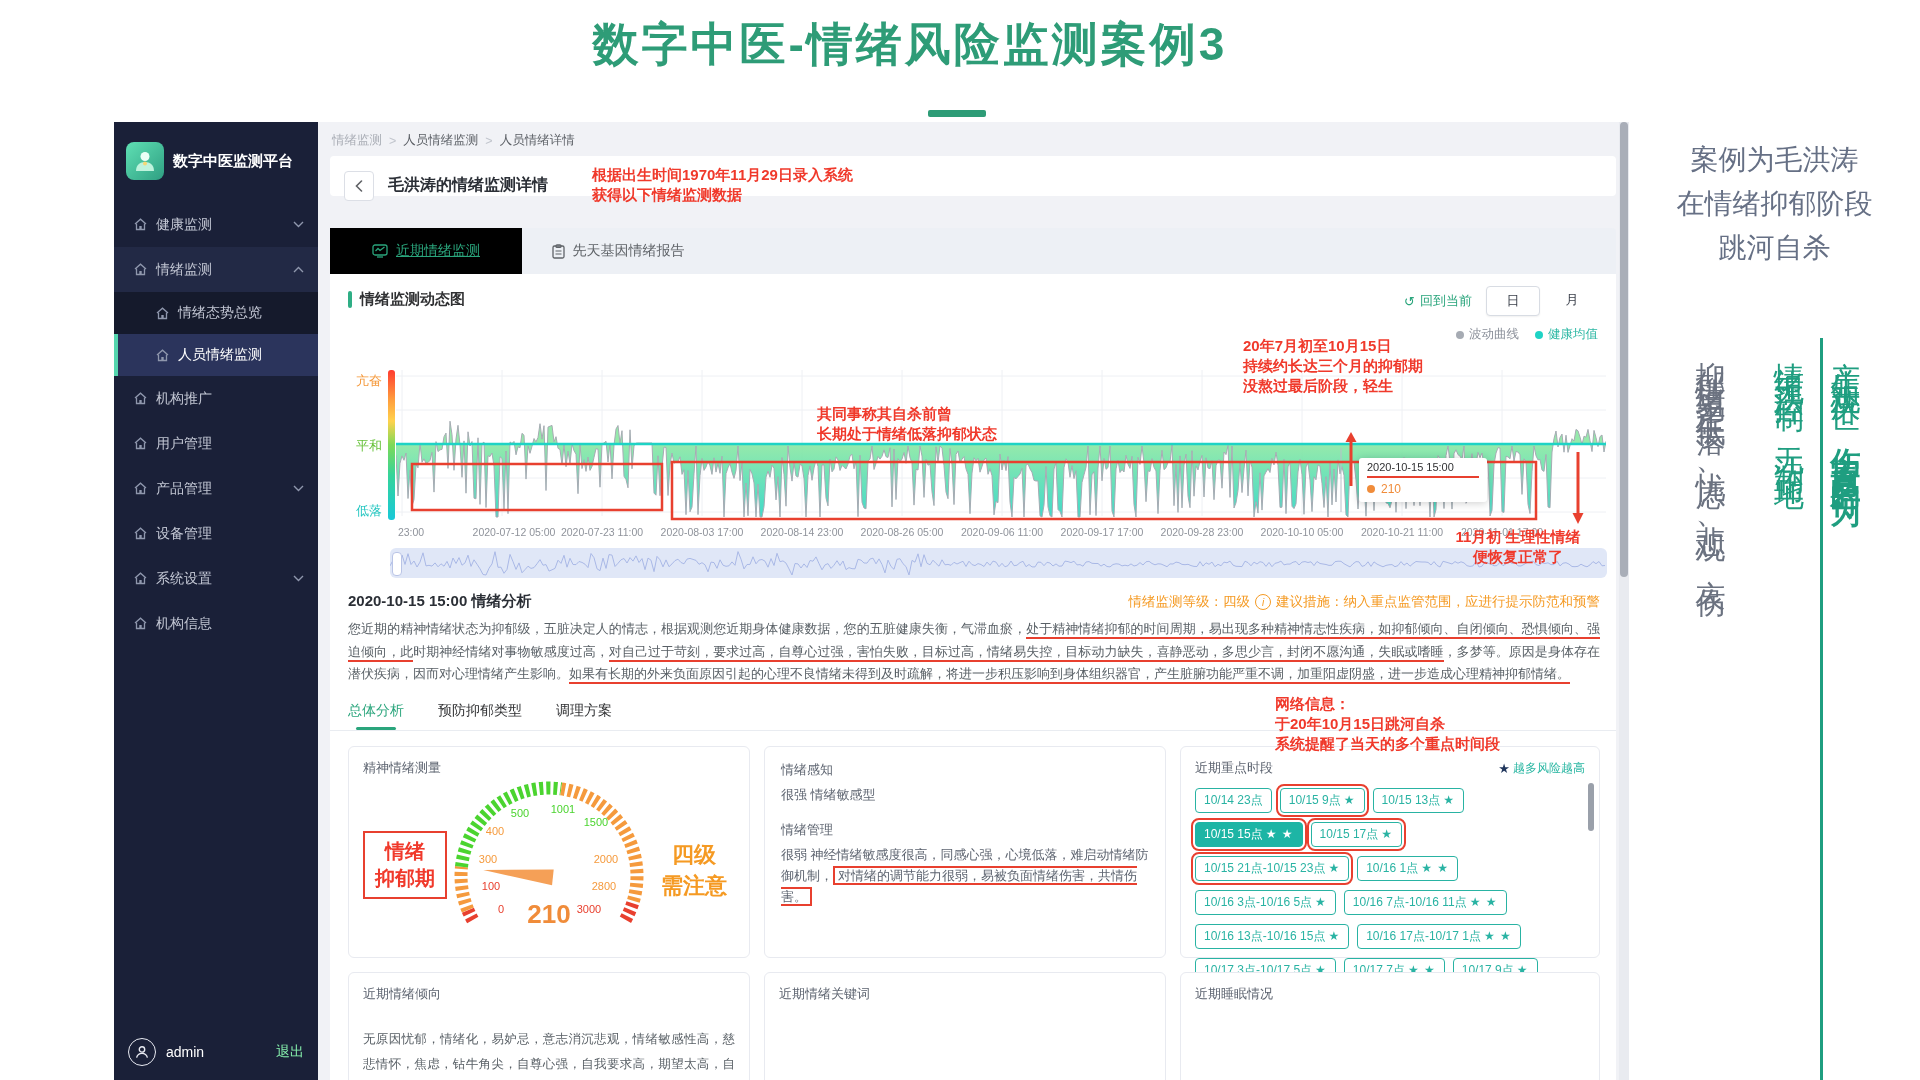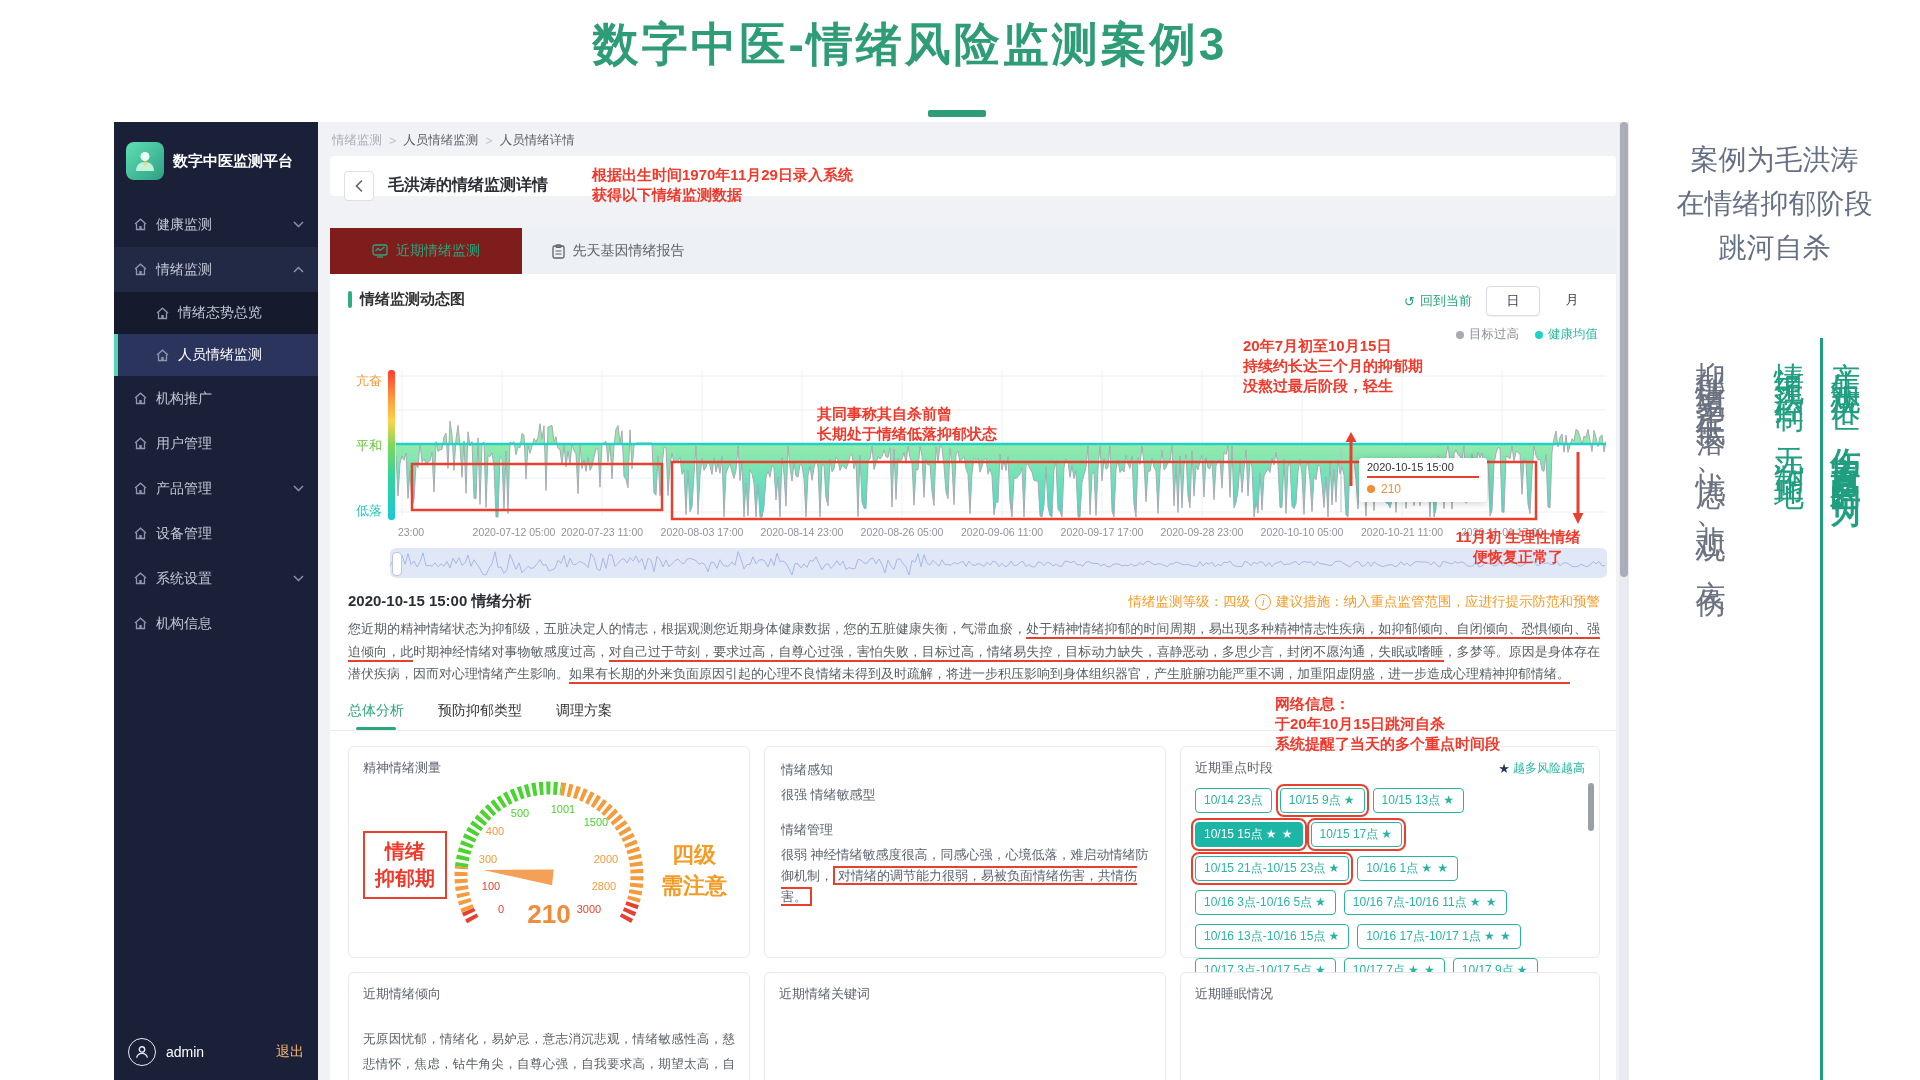--- a/index.html
+++ b/index.html
@@ -22,35 +22,35 @@
   .s-item{height:45px;display:flex;align-items:center;padding:0 14px 0 20px;font-size:14px;cursor:pointer;position:relative;}
   .s-item .home-ic{margin-right:9px;flex:none;}
   .s-item .chev{margin-left:auto;}
   .s-item.open{background:#222945;}
   .s-item.sub{padding-left:42px;height:42px;background:#151a2c;}
   .s-item.active{background:#2b345c;color:#fff;}
   .s-item.active::before{content:"";position:absolute;left:0;top:0;width:4px;height:100%;background:#55d6ae;}
   .side-foot{height:56px;display:flex;align-items:center;gap:10px;padding:0 14px;flex:none;}
   .avatar{width:26px;height:26px;border-radius:50%;border:1.5px solid #e8eaf2;display:flex;align-items:center;justify-content:center;flex:none;}
   .side-user{color:#fff;font-size:14px;}
-  .logout{margin-left:auto;color:#fdba74;font-size:14px;cursor:pointer;}
+  .logout{margin-left:auto;color:#86efac;font-size:14px;cursor:pointer;}
 
   
   .main{position:absolute;left:318px;top:122px;width:1311px;height:958px;background:#f1f2f6;overflow:hidden;}
   .breadcrumb{position:absolute;top:10px;left:14px;font-size:12.5px;color:#5c6066;display:flex;gap:7px;align-items:center;}
   .crumb.first{color:#a9adb5;}
   .crumb-sep{color:#c0c4cc;}
   .header-bar{position:absolute;top:34px;left:12px;width:1286px;height:40px;background:#fff;border-radius:4px;}
   .back-btn{position:absolute;left:14px;top:15px;width:28px;height:28px;border:1px solid #dcdfe6;border-radius:4px;
     display:flex;align-items:center;justify-content:center;cursor:pointer;background:#fff;}
   .detail-title{position:absolute;left:58px;top:0;line-height:58px;font-size:16px;font-weight:bold;color:#2b2f36;}
   .birth-note{position:absolute;left:262px;top:9px;font-size:15px;font-weight:bold;color:#f0392b;line-height:20px;}
   .tab-bar{position:absolute;top:106px;left:12px;width:1286px;height:46px;background:#edf0f5;border-radius:4px 4px 0 0;display:flex;}
   .tab{width:192px;height:46px;display:flex;align-items:center;justify-content:center;gap:8px;font-size:14px;color:#5f6368;cursor:pointer;}
-  .tab.active{background:#7f1d1d;color:#2aa57c;}
+  .tab.active{background:#000000;color:#2aa57c;text-decoration:underline;}
   .panel{position:absolute;top:152px;left:12px;width:1286px;height:806px;background:#fff;}
 
   .sec-head{position:absolute;top:16px;left:18px;display:flex;align-items:center;gap:8px;
     font-size:15px;font-weight:bold;color:#303133;}
   .sec-head .bar{width:4px;height:17px;background:#2fae85;border-radius:2px;}
   .controls{position:absolute;top:12px;right:18px;display:flex;align-items:center;gap:14px;}
   .undo-wrap{color:#2aa57c;font-size:13px;display:flex;align-items:center;gap:5px;cursor:pointer;}
   .range-btn{min-width:36px;height:28px;display:flex;align-items:center;justify-content:center;
     font-size:13px;color:#3a3f4a;border-radius:4px;cursor:pointer;padding:0 8px;}
   .range-btn.active{background:#fff;border:1px solid #d8dce3;box-shadow:0 1px 2px rgba(0,0,0,.06);}
@@ -319,21 +319,21 @@
           <span>回到当前</span>
         </div>
         <div id="range-btns" style="display:flex;gap:6px;">
             <div class="range-btn active">日</div>
             <div class="range-btn">月</div>
           </div>
       </div>
       <div class="legend" id="chart-legend">
           <div class="l-item">
             <span class="dot" style="background: rgb(166, 171, 179);"></span>
-            <span>目标过高</span>
+            <span>波动曲线</span>
           </div>
           <div class="l-item">
             <span class="dot" style="background: rgb(30, 211, 197);"></span>
             <span style="color: rgb(43, 183, 163);">健康均值</span>
           </div>
         </div>
 
       <div id="y-labels">
           <div class="y-label" style="top: 98px; color: rgb(245, 154, 61);">亢奋</div>
           <div class="y-label" style="top: 163px; color: rgb(103, 194, 58);">平和</div>

